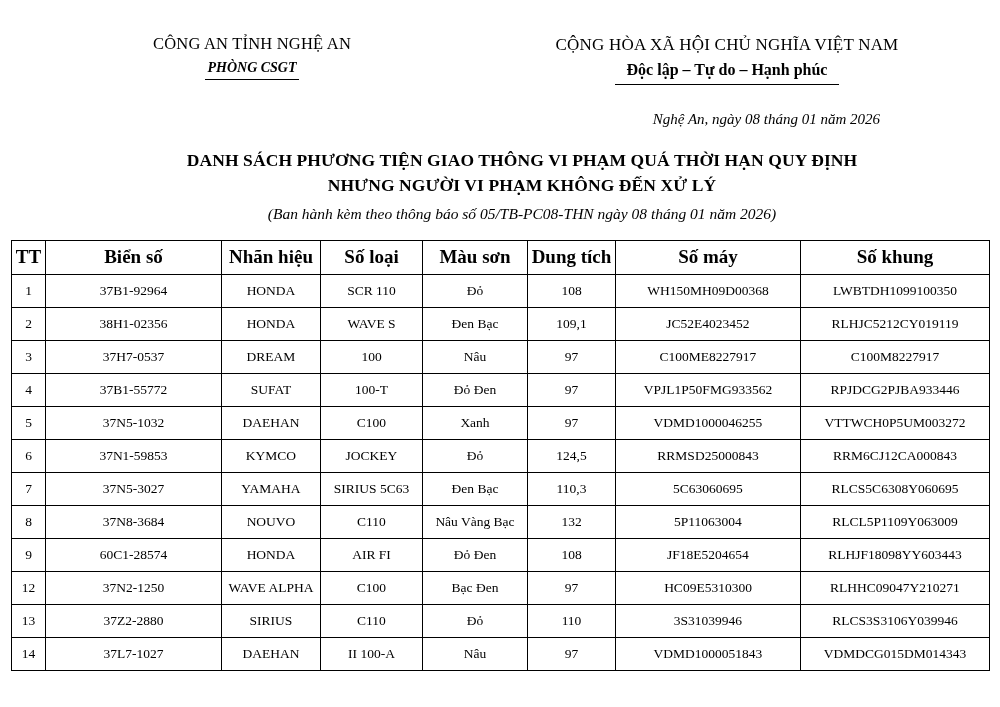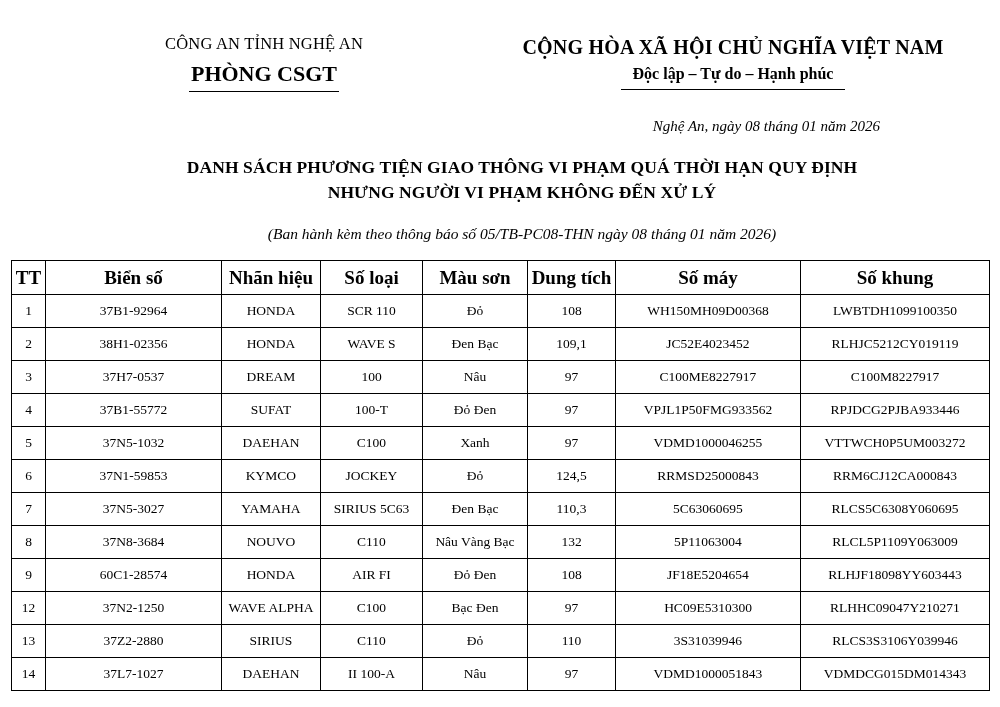--- a/index.html
+++ b/index.html
@@ -19,50 +19,50 @@
     position: relative;
     width: 1000px;
     height: 707px;
     box-sizing: border-box;
   }
 
   
   .doc-header {
     display: flex;
     padding: 32px 0 0 12px;
-    margin-left: 12px;
   }
   .header-left {
     width: 470px;
     text-align: center;
     padding-left: 10px;
     box-sizing: border-box;
   }
   .header-right {
     flex: 1;
     text-align: center;
     padding-right: 28px;
     box-sizing: border-box;
   }
   .org-line {
     font-size: 16.5px;
     letter-spacing: 0.2px;
     line-height: 1.5;
   }
   .org-line-bold {
-    font-size: 22px;
+    font-size: 14px;
     font-weight: bold;
     line-height: 1.5;
     display: inline-block;
     border-bottom: 1.4px solid #000;
     padding: 0 2px 1px 2px;
+    font-style: italic;
   }
   .nation-line {
-    font-size: 20px;
-    font-weight: bold;
+    font-size: 17px;
+    font-weight: normal;
     line-height: 1.5;
     letter-spacing: 0.2px;
   }
   .motto-line {
     font-size: 16px;
     font-weight: bold;
     line-height: 1.55;
     display: inline-block;
     border-bottom: 1.4px solid #000;
     padding: 0 12px 2px 12px;
@@ -85,21 +85,21 @@
   }
   .title-main {
     font-size: 17.5px;
     font-weight: bold;
     line-height: 1.42;
     letter-spacing: 0.1px;
   }
   .title-sub {
     font-size: 15.5px;
     font-style: italic;
-    margin-top: 21px;
+    margin-top: 7px;
   }
 
   
   .table-wrap {
     margin: 17px 11px 0 11px;
   }
   table.vehicles {
     width: 978px;
     border-collapse: collapse;
     table-layout: fixed;

